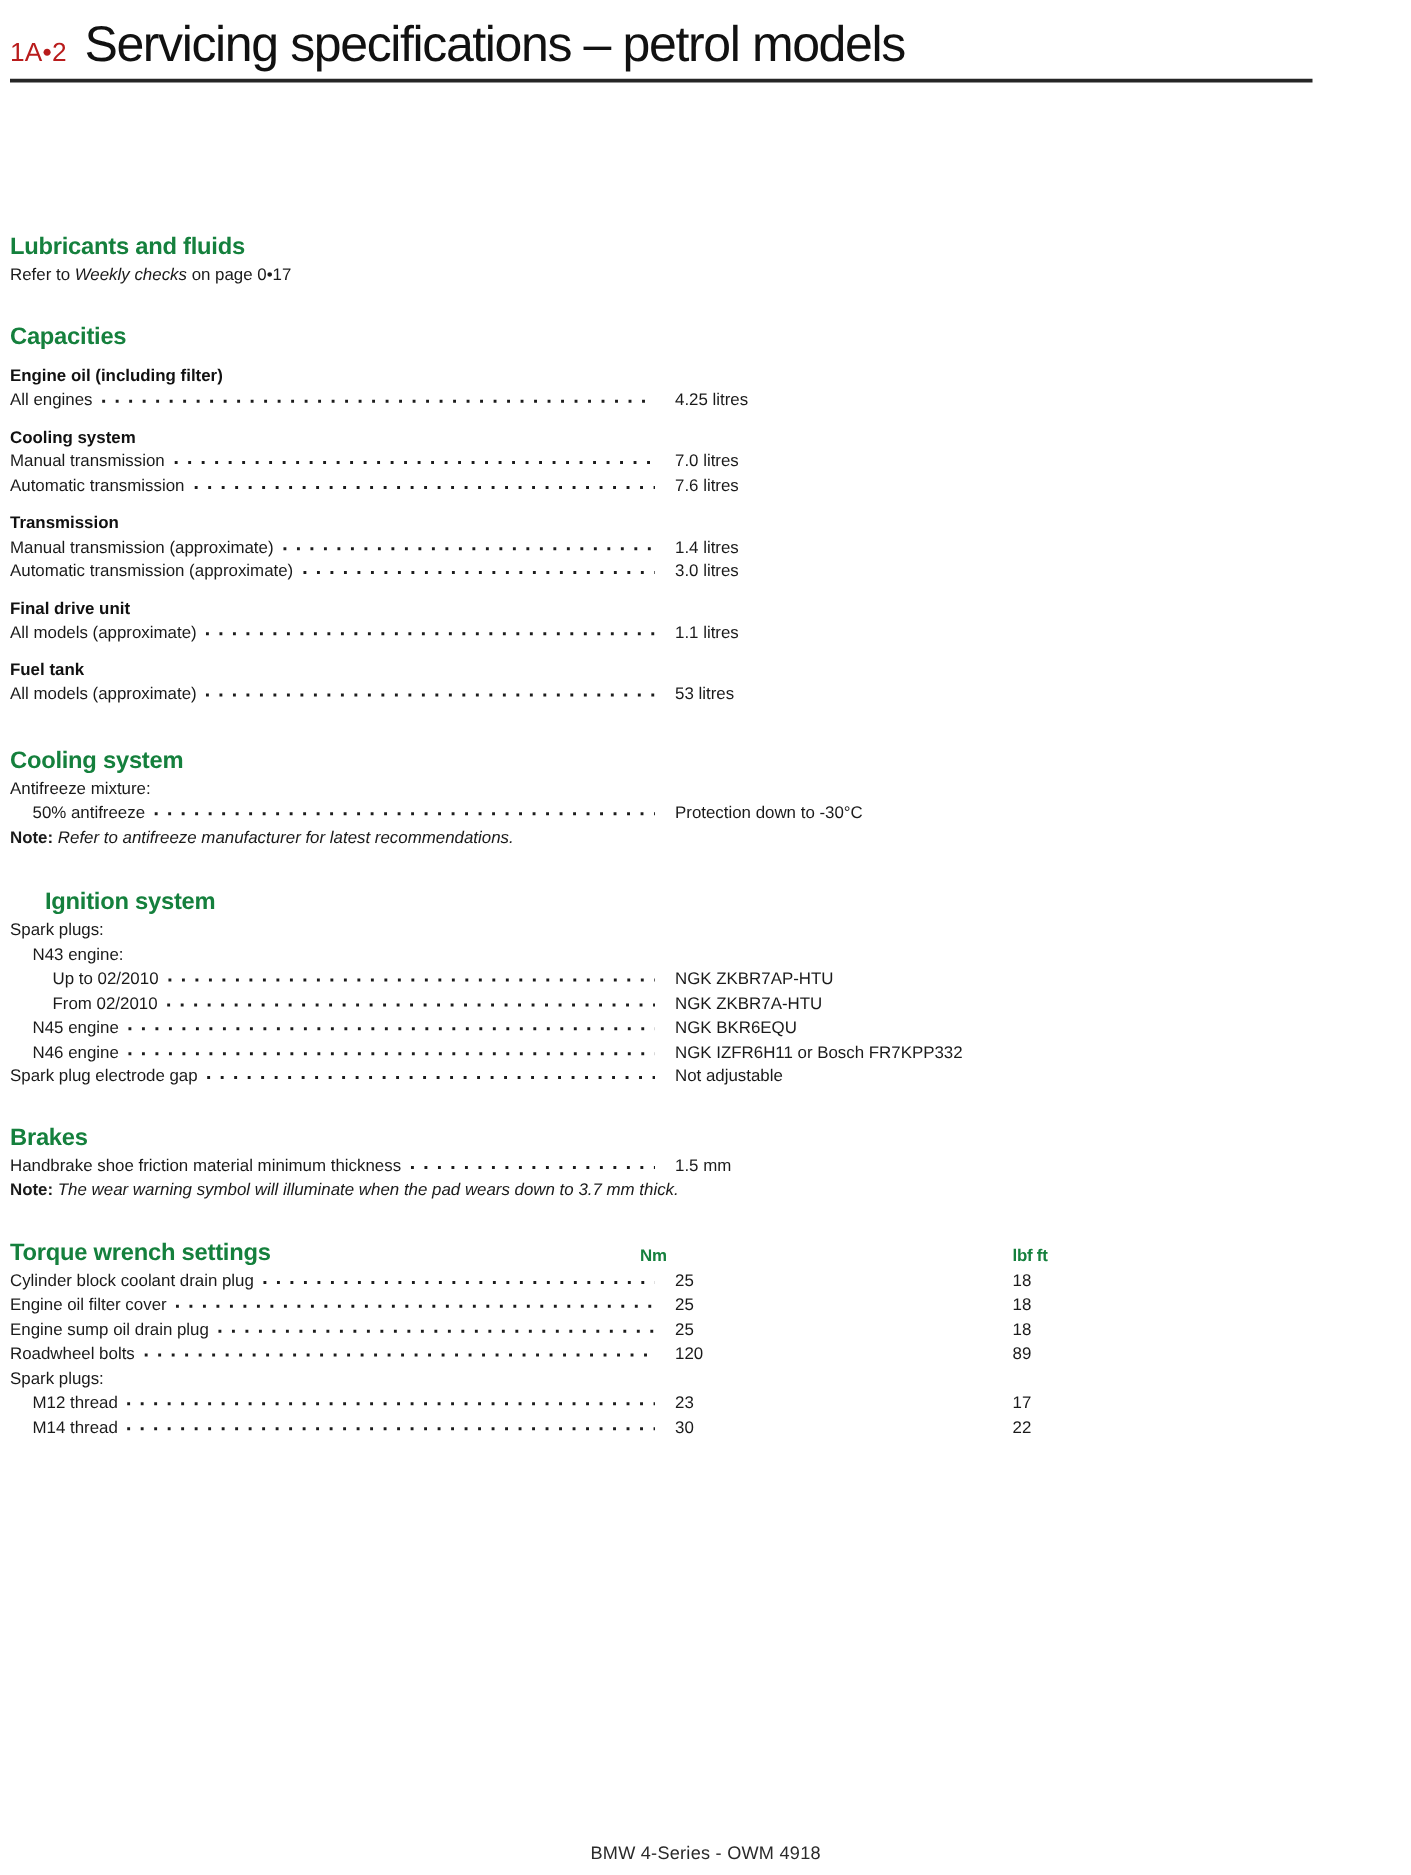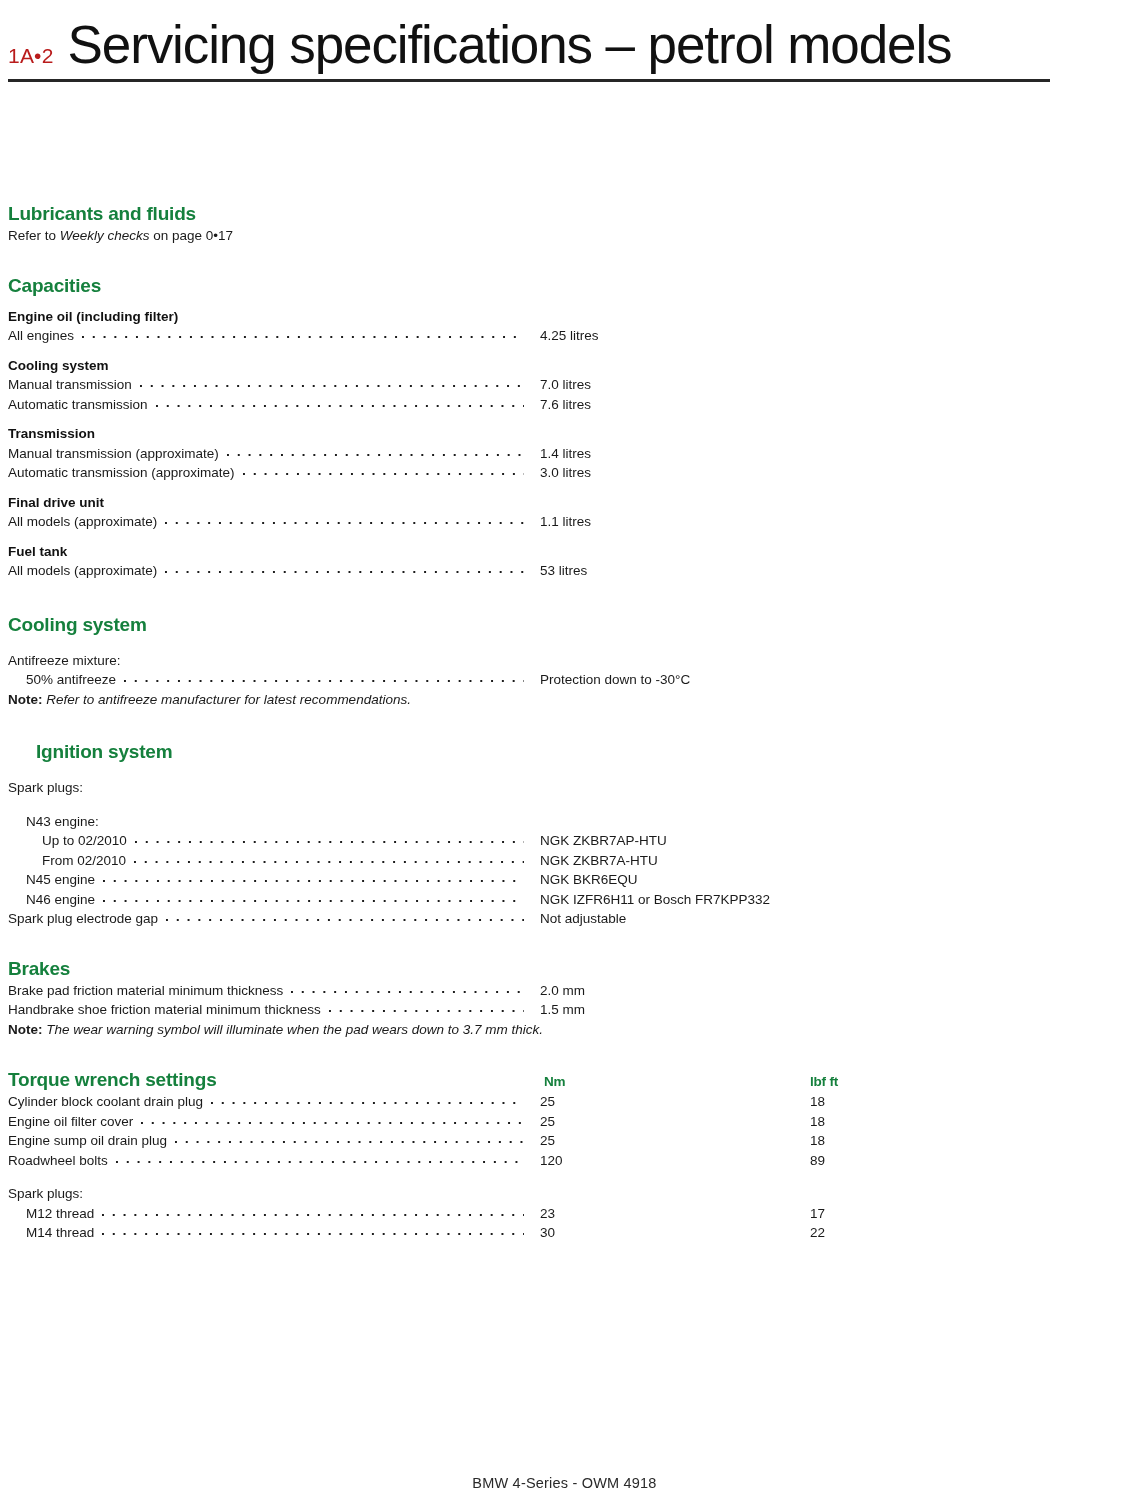--- a/index.html
+++ b/index.html
@@ -10,39 +10,39 @@
     width: 1129px;
     height: 1500px;
     background: #ffffff;
     overflow: hidden;
   }
   .content { padding: 14px 8px 0 8px; }
 
   
   .hdr { display: flex; align-items: baseline; gap: 14px; }
   .hdr-ref { font-size: 21px; letter-spacing: 0.2px; color: #b91c1c; }
-  .hdr-title { font-size: 53px; font-weight: 400; letter-spacing: -1.1px; color: #111; white-space: nowrap; }
+  .hdr-title { font-size: 40px; font-weight: 400; letter-spacing: -1.1px; color: #111; white-space: nowrap; }
   .hdr-rule { margin-top: 4px; height: 3px; width: 1042px; background: #262626; }
 
   
   h2.sec {
     font-size: 19px; font-weight: 700; letter-spacing: -0.2px;
     line-height: 24px; color: #15803d;
   }
   .sec-lubricants { margin-top: 120px; }
   .sec-cooling  { margin-top: 32px; }
   .sec-ignition { margin-top: 31px; margin-left: 28px; }
   .sec-brakes   { margin-top: 28px; }
   .sec-torque   { margin-top: 29px; position: relative; }
 
   
   .bodyline { font-size: 13.5px; line-height: 19.5px; }
   .grp-h { font-size: 13.5px; font-weight: 700; line-height: 19.5px; margin-top: 10px; color: #111; }
   .first-grp { margin-top: 9px; }
-  .intro { font-size: 13.5px; line-height: 19.5px; margin-top: 14px; }
+  .intro { font-size: 13.5px; line-height: 19.5px; }
   .it { font-style: italic; }
   .b { font-weight: 700; }
 
   
   .specrow { display: flex; align-items: baseline; font-size: 13.5px; line-height: 19.5px; }
   .lead { flex: 0 0 516px; width: 516px; display: flex; align-items: baseline; overflow: hidden; text-align: right; }
   .lead.ind1 { padding-left: 18px; }
   .lead.ind2 { padding-left: 34px; }
   .lbl { white-space: nowrap; }
   .dots {
@@ -53,21 +53,21 @@
     background-size: 10.8px 4px;
     background-repeat: repeat-x;
     background-position: left 5px bottom 1px;
   }
   .value { padding-left: 16px; white-space: nowrap; }
 
   
   .tq-nm  { flex: 0 0 286px; padding-left: 16px; white-space: nowrap; }
   .tq-lbf { flex: 0 0 auto; white-space: nowrap; }
   .tq-colhead { position: absolute; bottom: 3px; font-size: 13.5px; font-weight: 700; line-height: 14px; }
-  .tq-colhead.c1 { left: 536px; }
+  .tq-colhead.c1 { left: 504px; }
   .tq-colhead.c2 { left: 802px; }
 
   
   .ind1p { padding-left: 18px; }
 
   
   .footer {
     position: absolute; top: 1475px; left: 0; width: 100%;
     text-align: center; font-size: 14.5px; color: #2a2a2a; letter-spacing: 0.2px;
   }
@@ -196,27 +196,20 @@
     </div>
     <div class="specrow">
       <span class="lead">
           <span class="lbl">Spark plug electrode gap</span>
           <span class="dots"></span>
         </span>
       <span class="value">Not adjustable</span>
     </div>
 
     <h2 class="sec sec-brakes">Brakes</h2>
-    <div class="specrow">
-      <span class="lead">
-          <span class="lbl">Brake pad friction material minimum thickness</span>
-          <span class="dots"></span>
-        </span>
-      <span class="value">2.0 mm</span>
-    </div>
     <div class="specrow">
       <span class="lead">
           <span class="lbl">Handbrake shoe friction material minimum thickness</span>
           <span class="dots"></span>
         </span>
       <span class="value">1.5 mm</span>
     </div>
     <div class="bodyline">
       <span class="b">Note:</span><span class="it"> The wear warning symbol will illuminate when the pad wears down to 3.7 mm thick.</span>
     </div>

